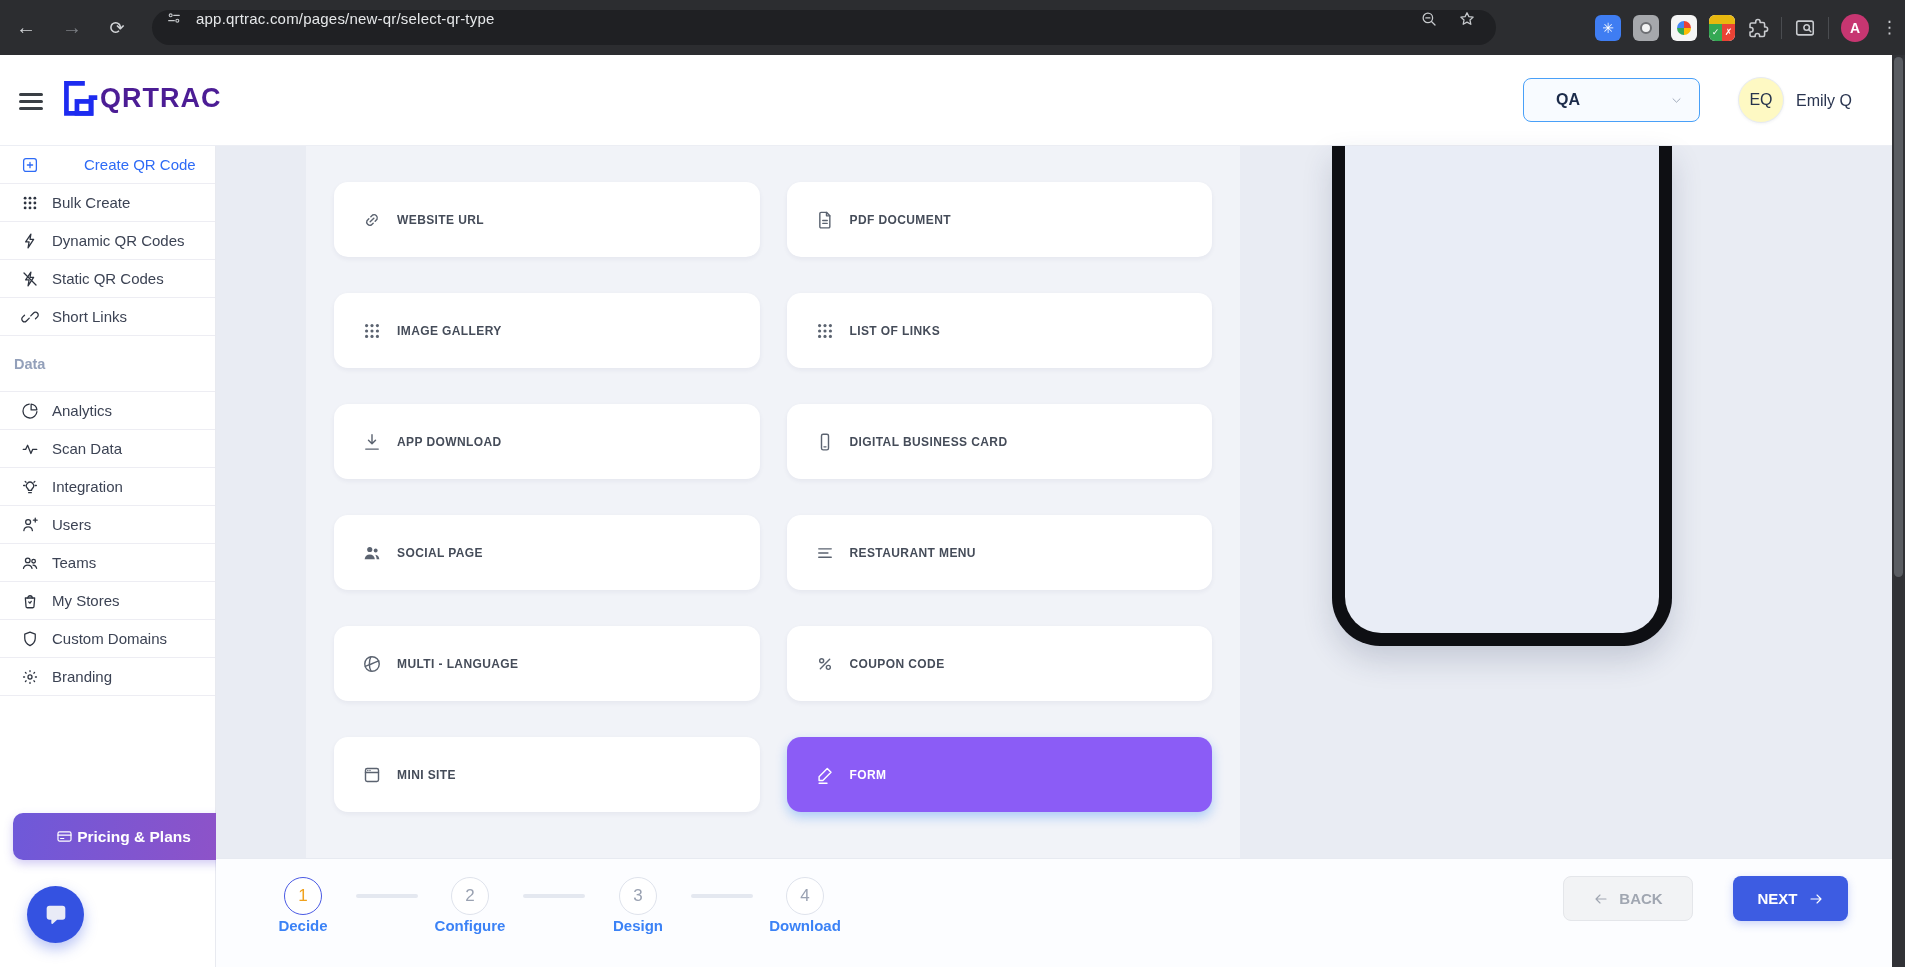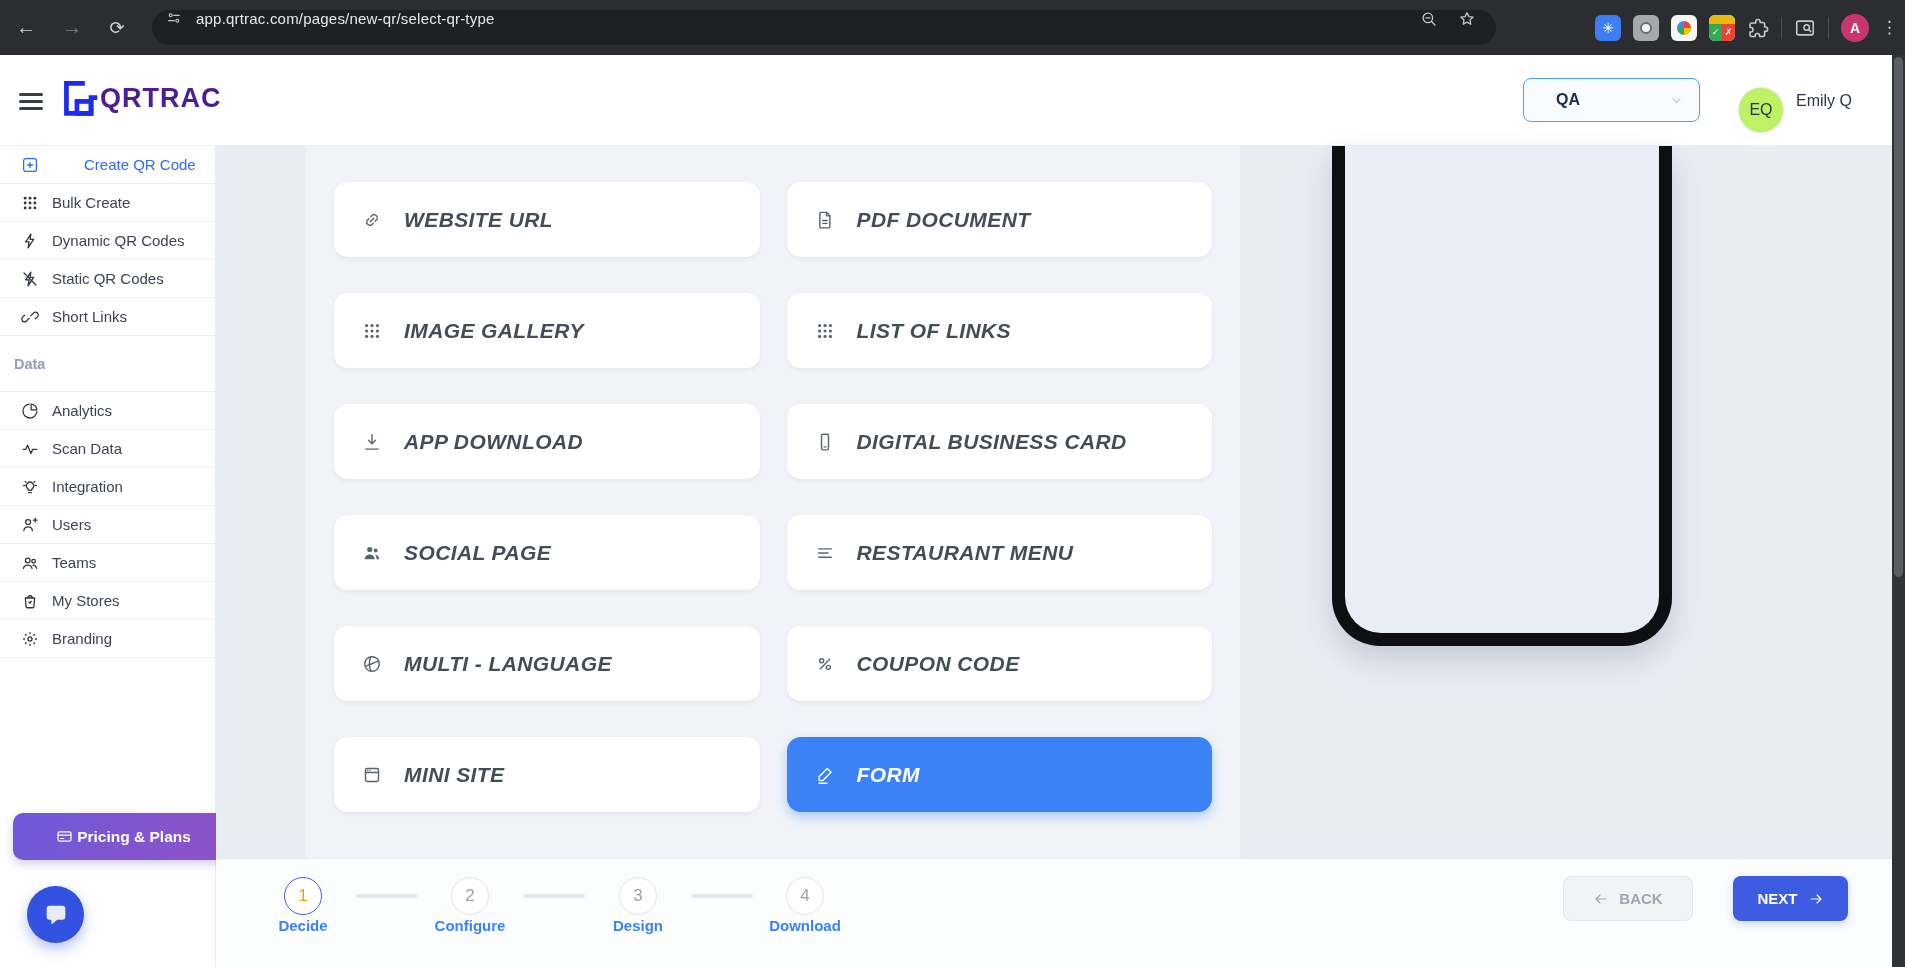--- a/index.html
+++ b/index.html
@@ -32,21 +32,21 @@
 
   
   .appheader{position:absolute;left:0;top:55px;width:1905px;height:91px;background:#fff;border-bottom:1px solid #eceef4;}
   .hamburger{position:absolute;left:19px;top:38px;width:24px;height:17px;cursor:pointer;}
   .hamburger i{display:block;height:2.6px;background:#3a3f45;border-radius:2px;margin-bottom:4.4px;}
   .logo{position:absolute;left:62px;top:24px;width:36px;height:42px;color:#1d2bf0;}
   .brand{position:absolute;left:100px;top:28px;font-size:27px;font-weight:700;color:#4c1d95;letter-spacing:1px;}
   .wsselect{position:absolute;left:1523px;top:23px;width:177px;height:44px;border:1.5px solid #49a0f8;border-radius:8px;background:#f8fbff;display:flex;align-items:center;cursor:pointer;justify-content:flex-end;}
   .wsselect .val{margin-left:32px;font-size:16px;font-weight:700;color:#1c2b4a;}
   .wsselect .chev{margin-left:auto;margin-right:16px;width:13px;height:13px;color:#9aa4b5;}
-  .hdr-avatar{position:absolute;left:1738px;top:32px;width:46px;height:46px;border-radius:50%;background:#bef264;border:1px solid #e7ebf2;box-shadow:0 1px 3px rgba(20,30,70,.06);display:flex;align-items:center;justify-content:center;font-size:16px;color:#27344d;}
+  .hdr-avatar{position:absolute;left:1738px;top:22px;width:46px;height:46px;border-radius:50%;background:#fef9c3;border:1px solid #e7ebf2;box-shadow:0 1px 3px rgba(20,30,70,.06);display:flex;align-items:center;justify-content:center;font-size:16px;color:#27344d;}
   .hdr-name{position:absolute;left:1796px;top:0;height:91px;display:flex;align-items:center;font-size:16px;color:#2a3550;}
 
   
   .sidebar{position:absolute;left:0;top:146px;width:216px;height:821px;background:#fff;border-right:1px solid #e8eaf0;}
   .sb-item{height:38px;display:flex;align-items:center;border-bottom:1px solid #ededf3;cursor:pointer;}
   .sb-item .icn{width:18px;height:18px;margin-left:21px;color:#2e3440;flex:0 0 auto;}
   .sb-item .lbl{margin-left:13px;font-size:15px;color:#3c4354;white-space:nowrap;}
   .sb-item.active .icn{color:#2e6bf6;}
   .sb-item.active .lbl{color:#2e6bf6;margin-left:45px;}
   .sb-head{height:56px;display:flex;align-items:center;border-bottom:1px solid #ededf3;}
@@ -55,22 +55,22 @@
   .pricing-btn .icn{width:17px;height:17px;}
   .pricing-btn .lbl{font-size:15.5px;font-weight:700;}
   .chat-fab{position:absolute;left:27px;top:740px;width:57px;height:57px;border-radius:50%;background:#3452e1;display:flex;align-items:center;justify-content:center;cursor:pointer;box-shadow:0 6px 14px rgba(52,82,225,.35);}
   .chat-fab .icn{width:28px;height:28px;color:#e9ebf7;}
 
   
   .content{position:absolute;left:216px;top:146px;width:1689px;height:712px;background:#e9ecf3;}
   .cards-panel{position:absolute;left:90px;top:0;width:934px;height:712px;background:#f1f3f8;padding:36px 28px 31px 28px;display:grid;grid-template-columns:1fr 1fr;column-gap:27px;row-gap:36px;align-content:start;}
   .qcard{height:75px;background:#fff;border-radius:14px;display:flex;align-items:center;box-shadow:0 2px 5px rgba(30,40,80,.06);cursor:pointer;}
   .qcard .icn{width:20px;height:20px;margin-left:28px;color:#5b6370;flex:0 0 auto;}
-  .qcard .lbl{margin-left:22px;font-size:21px;font-weight:600;color:#454c59;letter-spacing:.4px;font-style:italic;}
-  .qcard.selected{background:#3b82f6;box-shadow:0 5px 12px rgba(11,114,244,.3);}
+  .qcard .lbl{margin-left:15px;font-size:12px;font-weight:600;color:#454c59;letter-spacing:.4px;}
+  .qcard.selected{background:#8b5cf6;box-shadow:0 5px 12px rgba(11,114,244,.3);}
   .qcard.selected .icn{color:#fff;}
   .qcard.selected .lbl{color:#fff;}
 
   .phone{position:absolute;left:1116px;top:0;width:340px;height:500px;background:#0e0f13;border-radius:0 0 48px 48px;padding:0 13px 13px 13px;box-shadow:0 14px 30px rgba(40,50,90,.18);}
   .phone .screen{width:100%;height:100%;background:#e9edf6;border-radius:0 0 36px 36px;}
 
   
   .bottombar{position:absolute;left:216px;top:858px;width:1689px;height:109px;background:#fcfdff;border-top:1px solid #e7eaf1;}
   .step-circle{position:absolute;top:18px;width:38px;height:38px;border-radius:50%;background:#fff;border:1px solid #dfe3ec;display:flex;align-items:center;justify-content:center;font-size:17px;color:#9aa2b2;cursor:pointer;}
   .step-circle.active{border:1.6px solid #4a5ae4;color:#f0a11c;}
@@ -284,20 +284,28 @@
             <path d="M5.8 8h12.4l-.9 11.2a1.8 1.8 0 0 1-1.8 1.8H8.5a1.8 1.8 0 0 1-1.8-1.8L5.8 8Z"></path>
             <path d="M9 8a3 3 0 0 1 6 0"></path>
             <path d="M10.3 13.2l1.7 1.7 1.7-2.4"></path>
           </svg>
         </span>
       <span class="lbl">My Stores</span>
     </div>
     <div class="sb-item">
       <span class="icn">
           <svg viewBox="0 0 24 24" fill="none" stroke="currentColor" stroke-width="1.7" stroke-linecap="round" stroke-linejoin="round">
+            <path d="M12 2.8l7 2.7v5.4c0 4.7-2.9 7.8-7 10-4.1-2.2-7-5.3-7-10V5.5l7-2.7Z"></path>
+          </svg>
+        </span>
+      <span class="lbl">Custom Domains</span>
+    </div>
+    <div class="sb-item">
+      <span class="icn">
+          <svg viewBox="0 0 24 24" fill="none" stroke="currentColor" stroke-width="1.7" stroke-linecap="round" stroke-linejoin="round">
             <circle cx="12" cy="12" r="2.7"></circle>
             <path d="M12 4.8V3.4M12 20.6v-1.4M4.8 12H3.4M20.6 12h-1.4M6.9 6.9l-1-1M18.1 18.1l-1-1M17.1 6.9l1-1M5.9 18.1l1-1"></path>
           </svg>
         </span>
       <span class="lbl">Branding</span>
     </div>
     <div class="pricing-btn">
       <span class="icn">
           <svg viewBox="0 0 24 24" fill="none" stroke="currentColor" stroke-width="1.7" stroke-linecap="round" stroke-linejoin="round">
             <rect x="2.8" y="5.5" width="18.4" height="13" rx="2.2"></rect>

